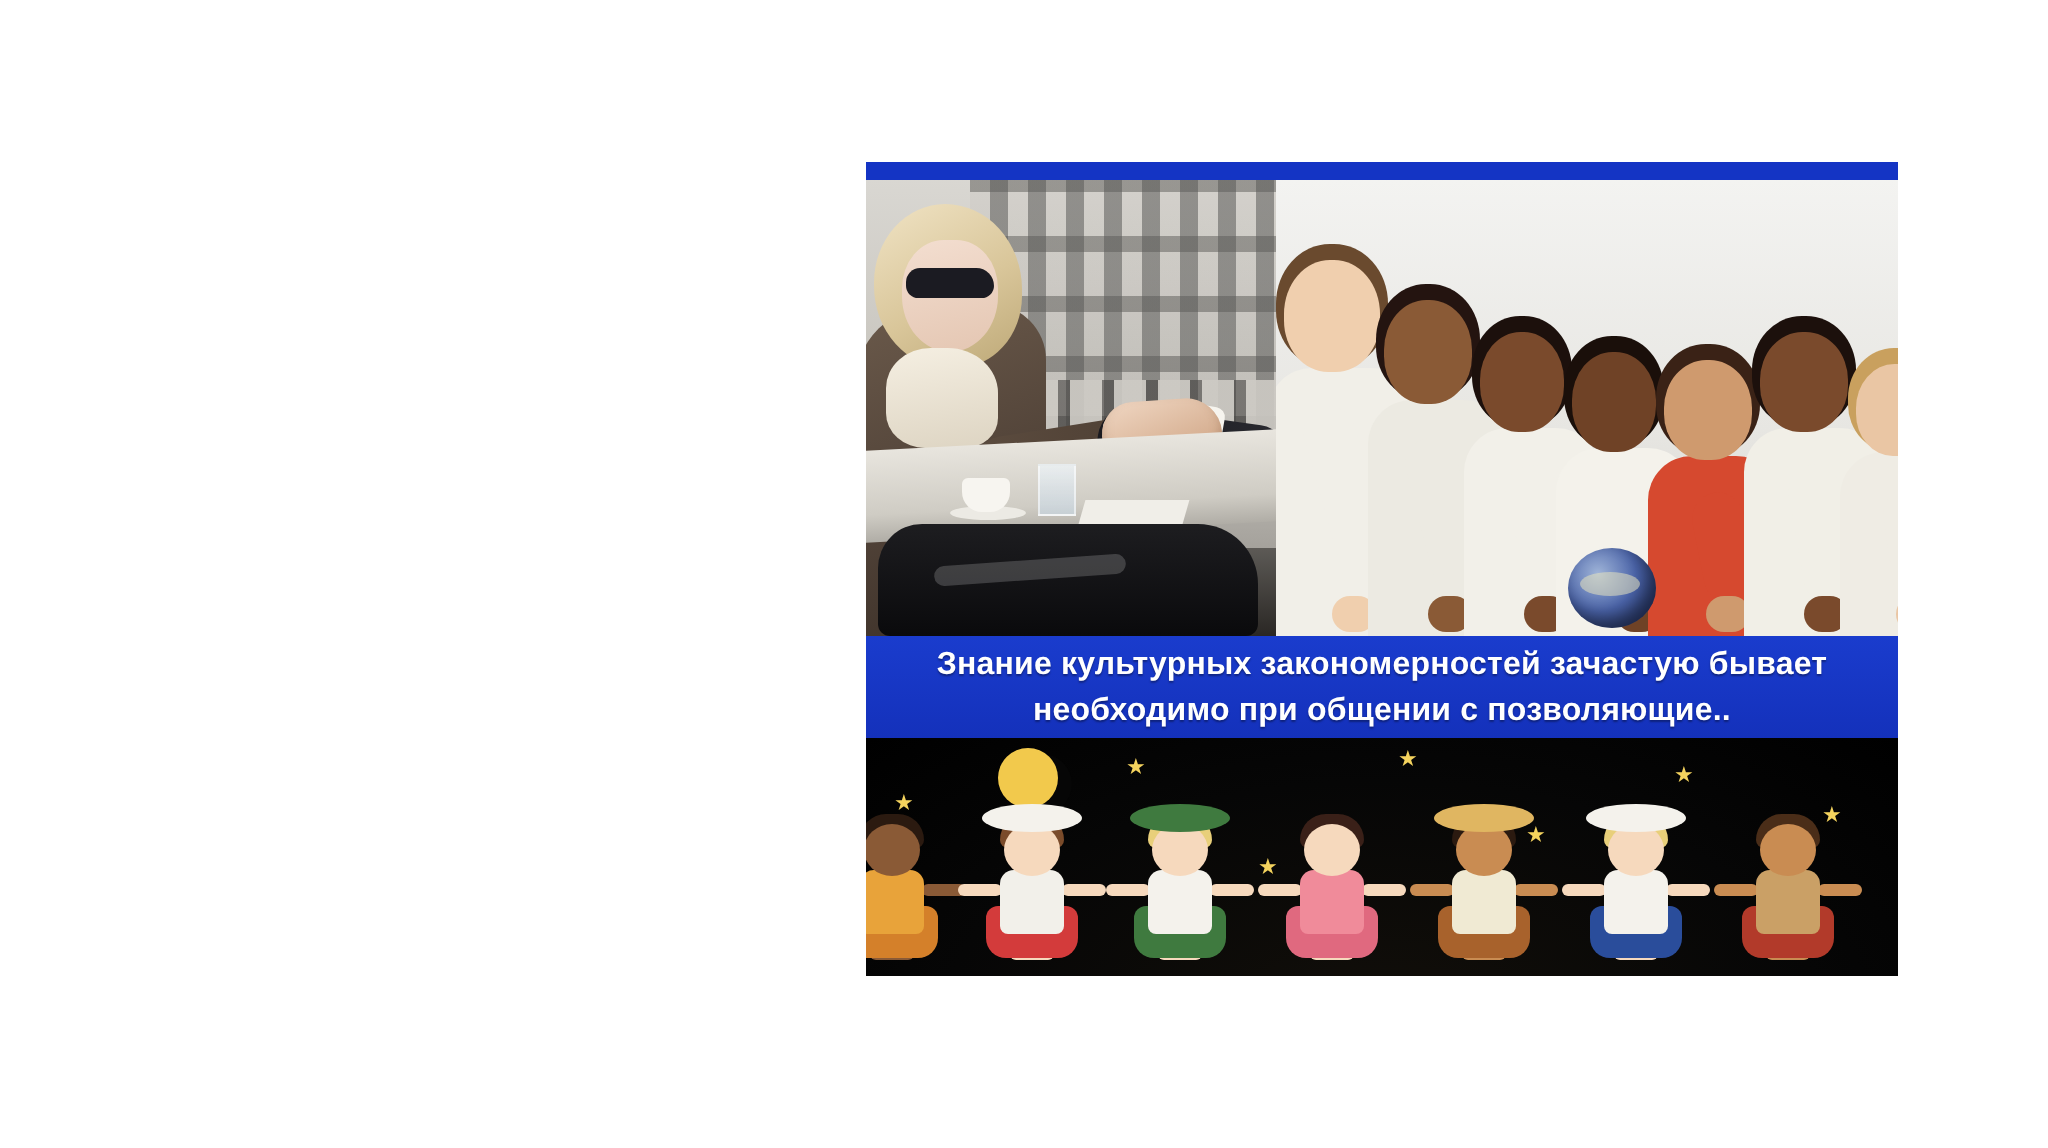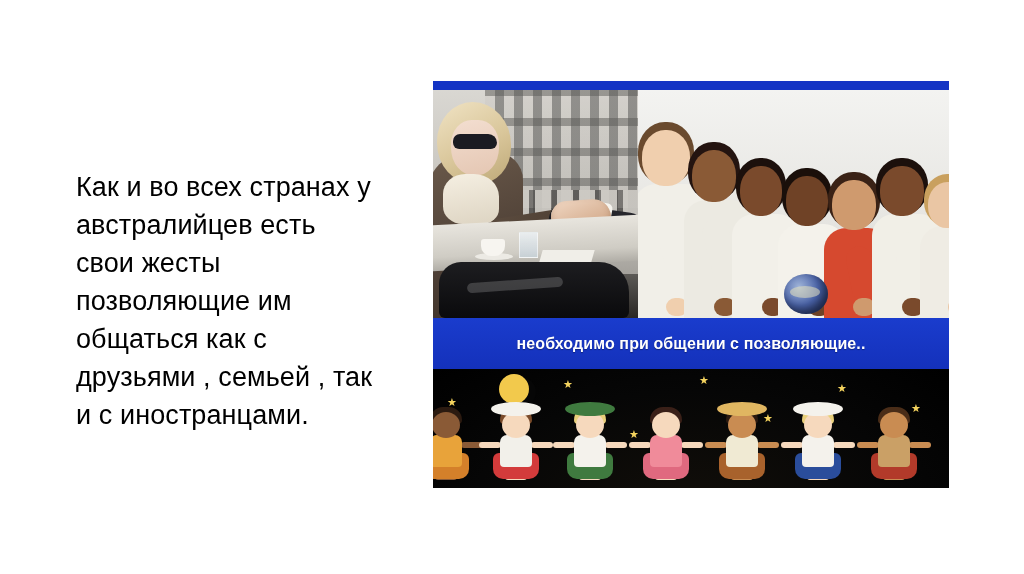--- a/index.html
+++ b/index.html
@@ -374,21 +374,20 @@
     left: 2px; top: 4px;
     width: 50px; height: 14px;
     border-radius: 50%;
   }
 </style>
 </head>
 <body>
 
 <div class="slide">
 
-  <div class="text-block">Как и во всех странах у австралийцев есть свои жесты позволяющие им общаться как с друзьями , семьей , так и с иностранцами.</div>
 
   <div class="figure">
 
     <div class="figure-topbar"></div>
 
     <div class="photo-row">
 
       <div class="photo-handshake">
         <div class="facade"></div>
         <div class="facade-arches"></div>
@@ -463,20 +462,21 @@
               <div class="arm" style="background: rgb(239, 236, 228); left: 18.2px; top: 70px; width: 26px; height: 58px; transform: rotate(-8.8deg);"></div>
               <div class="arm" style="background: rgb(234, 198, 164); left: 21.84px; bottom: 2px; width: 22px; height: 18px;"></div>
             </div>
           </div>
         <div class="globe"></div>
       </div>
 
     </div>
 
     <div class="caption">
+      <span>Знание культурных закономерностей зачастую бывает</span>
       <span>необходимо при общении с позволяющие..</span>
     </div>
 
     <div class="nightstrip">
       <div class="moon"></div>
       <div id="stars">
           <div class="star" style="left: 14px; top: 28px;">★</div>
           <div class="star" style="left: 130px; top: 10px;">★</div>
           <div class="star" style="left: 266px; top: 6px;">★</div>
           <div class="star" style="left: 330px; top: 44px;">★</div>

